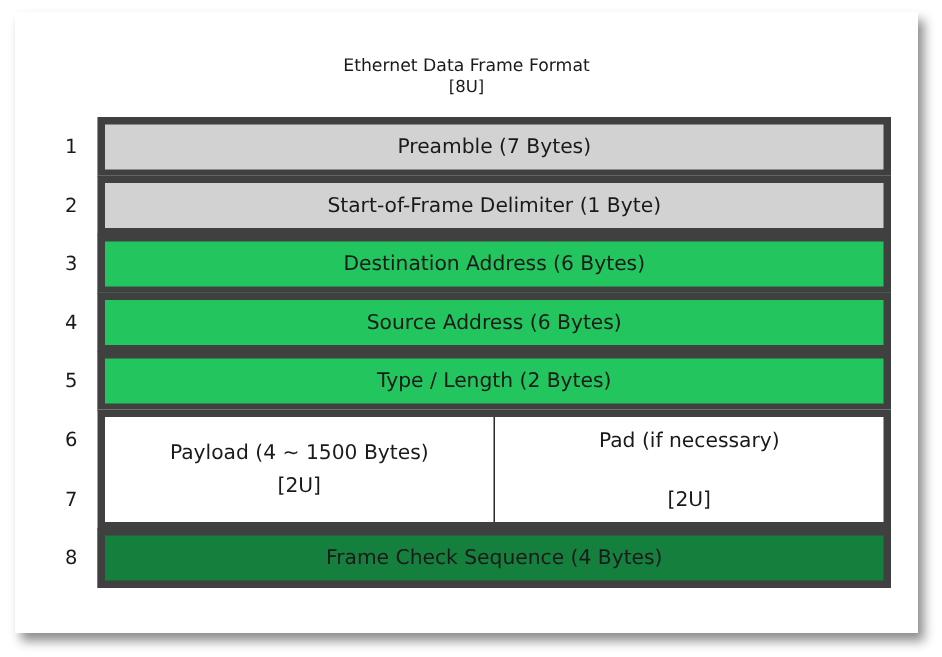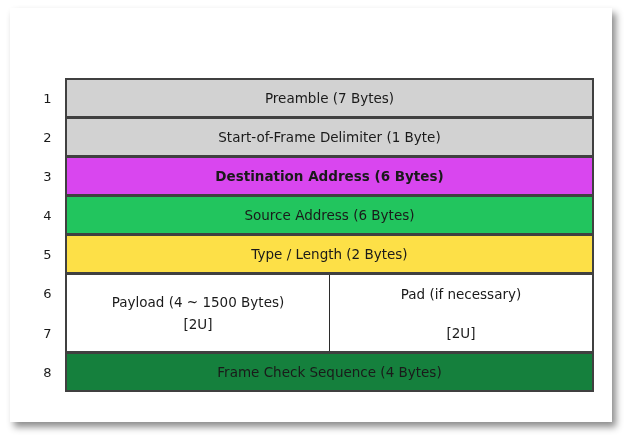--- a/index.html
+++ b/index.html
@@ -50,21 +50,21 @@
     font-size:13px;
   }
   .numcol .num {
     flex:1;
     display:flex;
     align-items:center;
     justify-content:center;
   }
   .cell {
     width:529px;
-    border:2px solid #404040;
+    border:5px solid #404040;
     display:flex;
     align-items:center;
     justify-content:center;
     font-size:13.5px;
     text-align:center;
   }
   .h1 .cell, .h1 .numcol { height:40px; }
   .h2 .cell, .h2 .numcol { height:80px; }
   .cell.split { padding:0; }
   .subcell {
@@ -76,20 +76,24 @@
     justify-content:center;
     line-height:22px;
   }
   .subcell + .subcell { border-left:1px solid #2b2b2b;gap:17px; }
 </style>
 </head>
 <body>
 
 <div class="card">
 
+  <div class="title-block">
+    <div class="title">Ethernet Data Frame Format</div>
+    <div class="subtitle">[8U]</div>
+  </div>
 
   <div class="frame-table">
 
     <div class="row h1">
       <div class="numcol">
           <div class="num">1</div>
         </div>
       <div class="cell" style="background-color: rgb(210, 210, 210);">Preamble (7 Bytes)</div>
     </div>
 
@@ -97,35 +101,35 @@
       <div class="numcol">
           <div class="num">2</div>
         </div>
       <div class="cell" style="background-color: rgb(210, 210, 210);">Start-of-Frame Delimiter (1 Byte)</div>
     </div>
 
     <div class="row h1">
       <div class="numcol">
           <div class="num">3</div>
         </div>
-      <div class="cell" style="background-color: #d946ef; font-weight: bold;">Destination Address (6 Bytes)</div>
+      <div class="cell" style="background-color: #22c55e;">Destination Address (6 Bytes)</div>
     </div>
 
     <div class="row h1">
       <div class="numcol">
           <div class="num">4</div>
         </div>
       <div class="cell" style="background-color: #22c55e;">Source Address (6 Bytes)</div>
     </div>
 
     <div class="row h1">
       <div class="numcol">
           <div class="num">5</div>
         </div>
-      <div class="cell" style="background-color: #fde047;">Type / Length (2 Bytes)</div>
+      <div class="cell" style="background-color: #22c55e;">Type / Length (2 Bytes)</div>
     </div>
 
     <div class="row h2">
       <div class="numcol">
         <div class="num">6</div>
         <div class="num">7</div>
       </div>
       <div class="cell split" style="background-color: rgb(255, 255, 255);">
         <div class="subcell">
           <div>Payload (4 ~ 1500 Bytes)</div>

